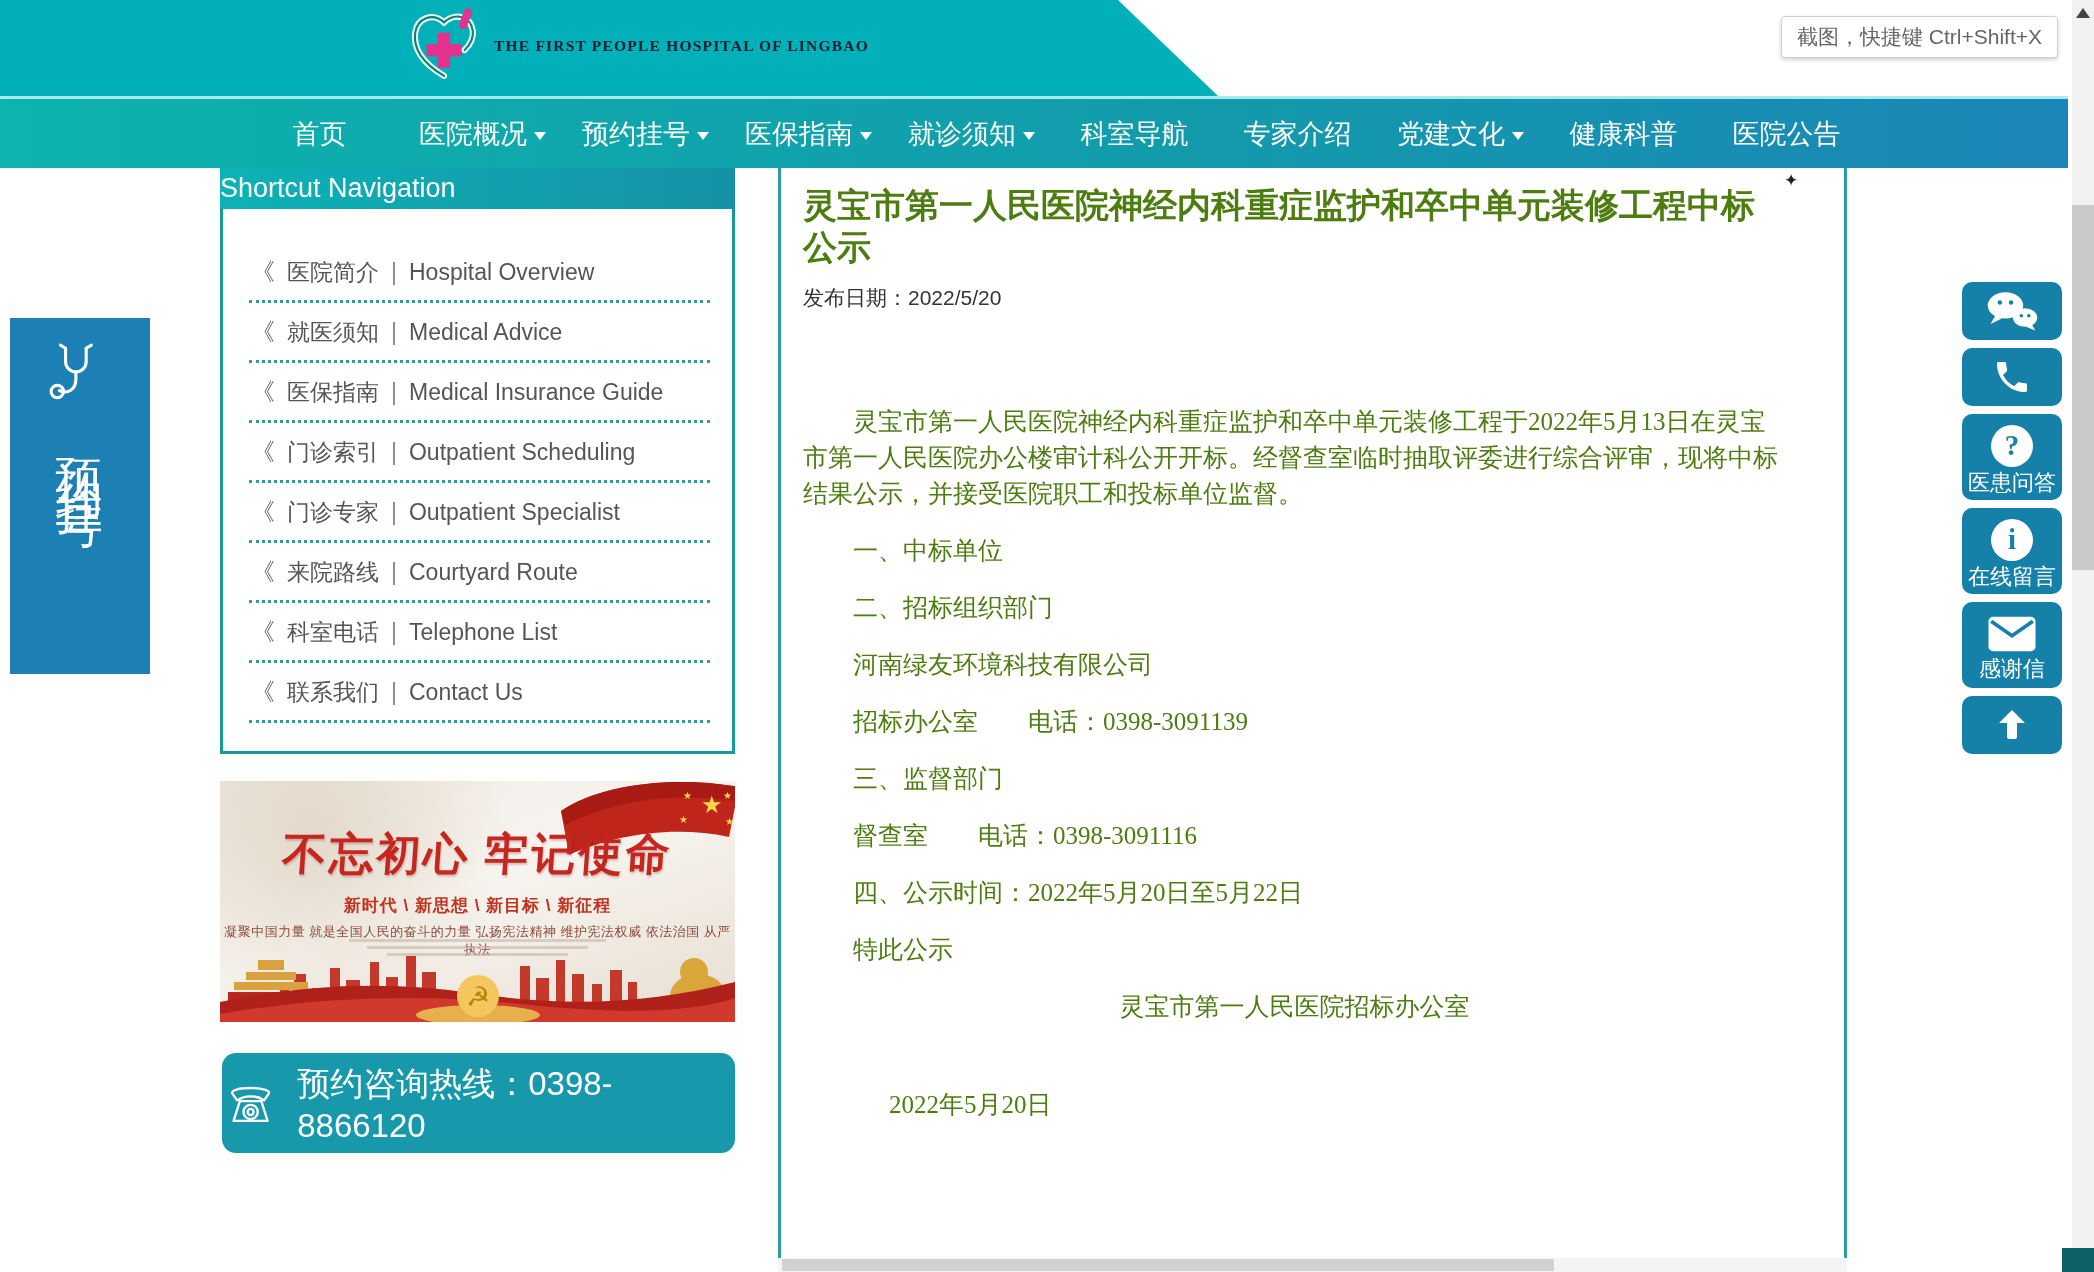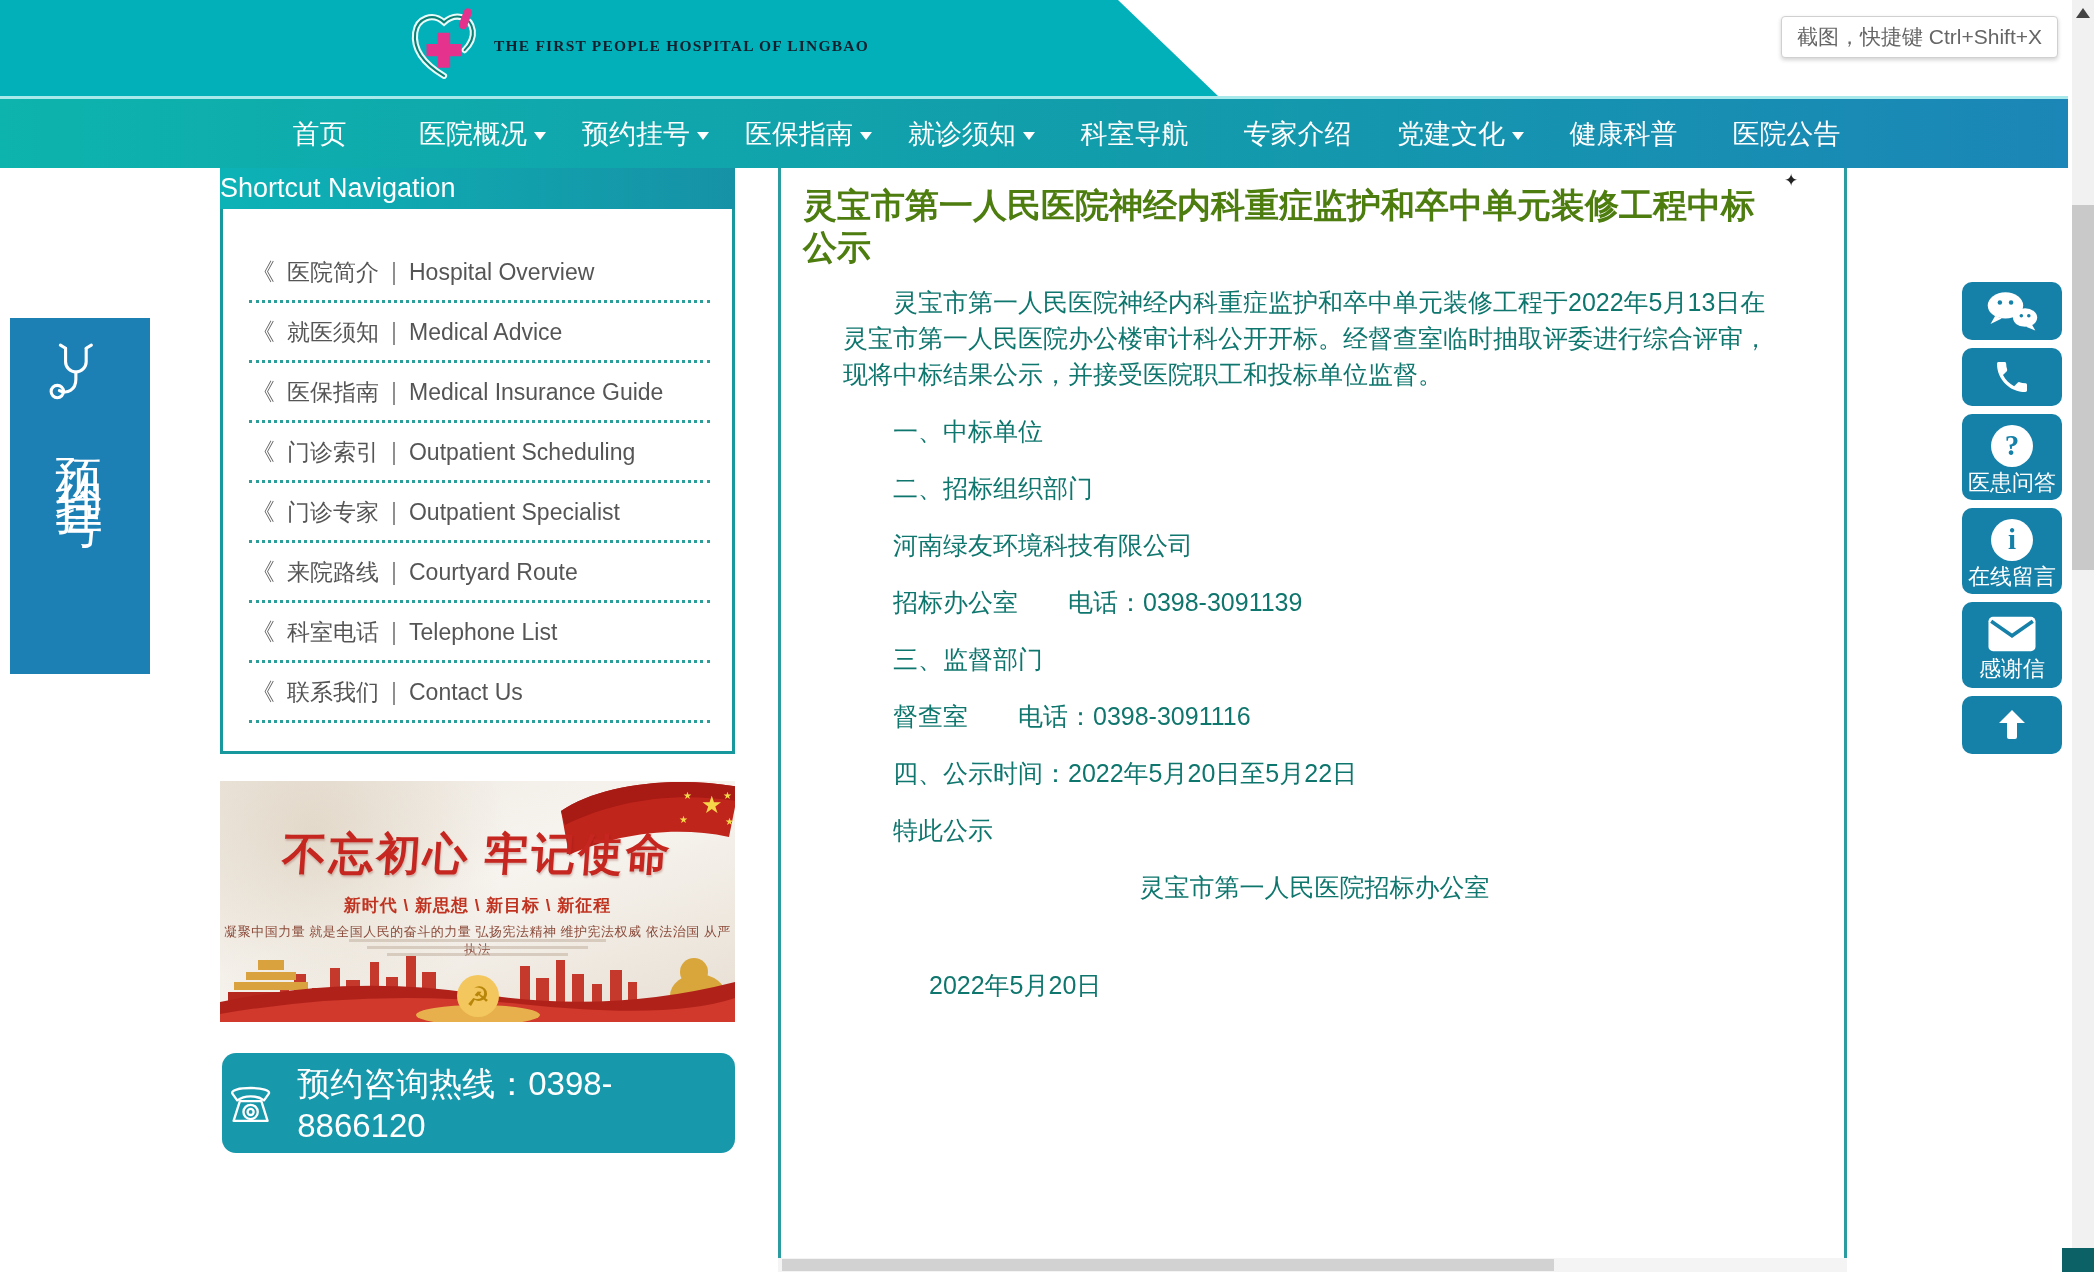--- a/index.html
+++ b/index.html
@@ -68,21 +68,21 @@
   .hotline { position:absolute; left:222px; top:1053px; width:513px; height:100px;
              background:#1898ab; border-radius:14px; color:#fff; display:flex;
              align-items:center; gap:18px; font-size:33px; cursor:pointer; }
 
   
   .content { position:absolute; left:778px; top:168px; width:1069px; height:1090px;
              border-left:3px solid #2b9da1; border-right:3px solid #2b9da1;
              padding:10px 58px 0 22px; background:#fff; }
   .art-title { font-size:34px; font-weight:bold; color:#4d7c0f; line-height:42px; margin:6px 0 16px; }
   .art-date { font-size:21px; color:#333; margin-bottom:92px; }
-  .art-body { font-family:Liberation Sans, sans-serif; font-size:25px; color:#0f766e; line-height:36px;margin-left:40px; }
+  .art-body { font-family:Liberation Serif, serif; font-size:25px; color:#4d7c0f; line-height:36px; }
   .art-body p { margin:0 0 21px; text-indent:2em; }
   .art-body p.center { text-indent:0; text-align:center; }
   .art-body p.signdate { text-indent:0; margin:62px 0 0 86px; }
   .hscroll { position:absolute; left:778px; bottom:0; width:1069px; height:14px; background:#f4f4f4; }
   .hthumb { position:absolute; left:4px; top:1px; width:772px; height:12px; background:#d2d2d2; }
 
   
   .fab-stack { position:absolute; left:1962px; top:282px; width:100px;
                display:flex; flex-direction:column; gap:8px; }
   .fab { background:#1580a8; border-radius:10px; display:flex; flex-direction:column;
@@ -282,20 +282,21 @@
       <path d="M12 20 c-7 -9 47 -9 40 0 l-5 7 c-8 -6 -22 -6 -30 0 z"></path>
       <path d="M20 28 h24 l7 22 H13 z"></path>
       <circle cx="32" cy="40" r="8"></circle>
         <circle cx="32" cy="40" r="3.4"></circle>
     </svg>
     <span>预约咨询热线：0398-8866120</span>
   </div>
 
   <div class="content">
     <h1 class="art-title">灵宝市第一人民医院神经内科重症监护和卒中单元装修工程中标公示</h1>
+    <div class="art-date">发布日期：2022/5/20</div>
     <div class="art-body">
       <p>灵宝市第一人民医院神经内科重症监护和卒中单元装修工程于2022年5月13日在灵宝市第一人民医院办公楼审计科公开开标。经督查室临时抽取评委进行综合评审，现将中标结果公示，并接受医院职工和投标单位监督。</p>
       <p>一、中标单位</p>
       <p>二、招标组织部门</p>
       <p>河南绿友环境科技有限公司</p>
       <p>招标办公室　　电话：0398-3091139</p>
       <p>三、监督部门</p>
       <p>督查室　　电话：0398-3091116</p>
       <p>四、公示时间：2022年5月20日至5月22日</p>
       <p>特此公示</p>

